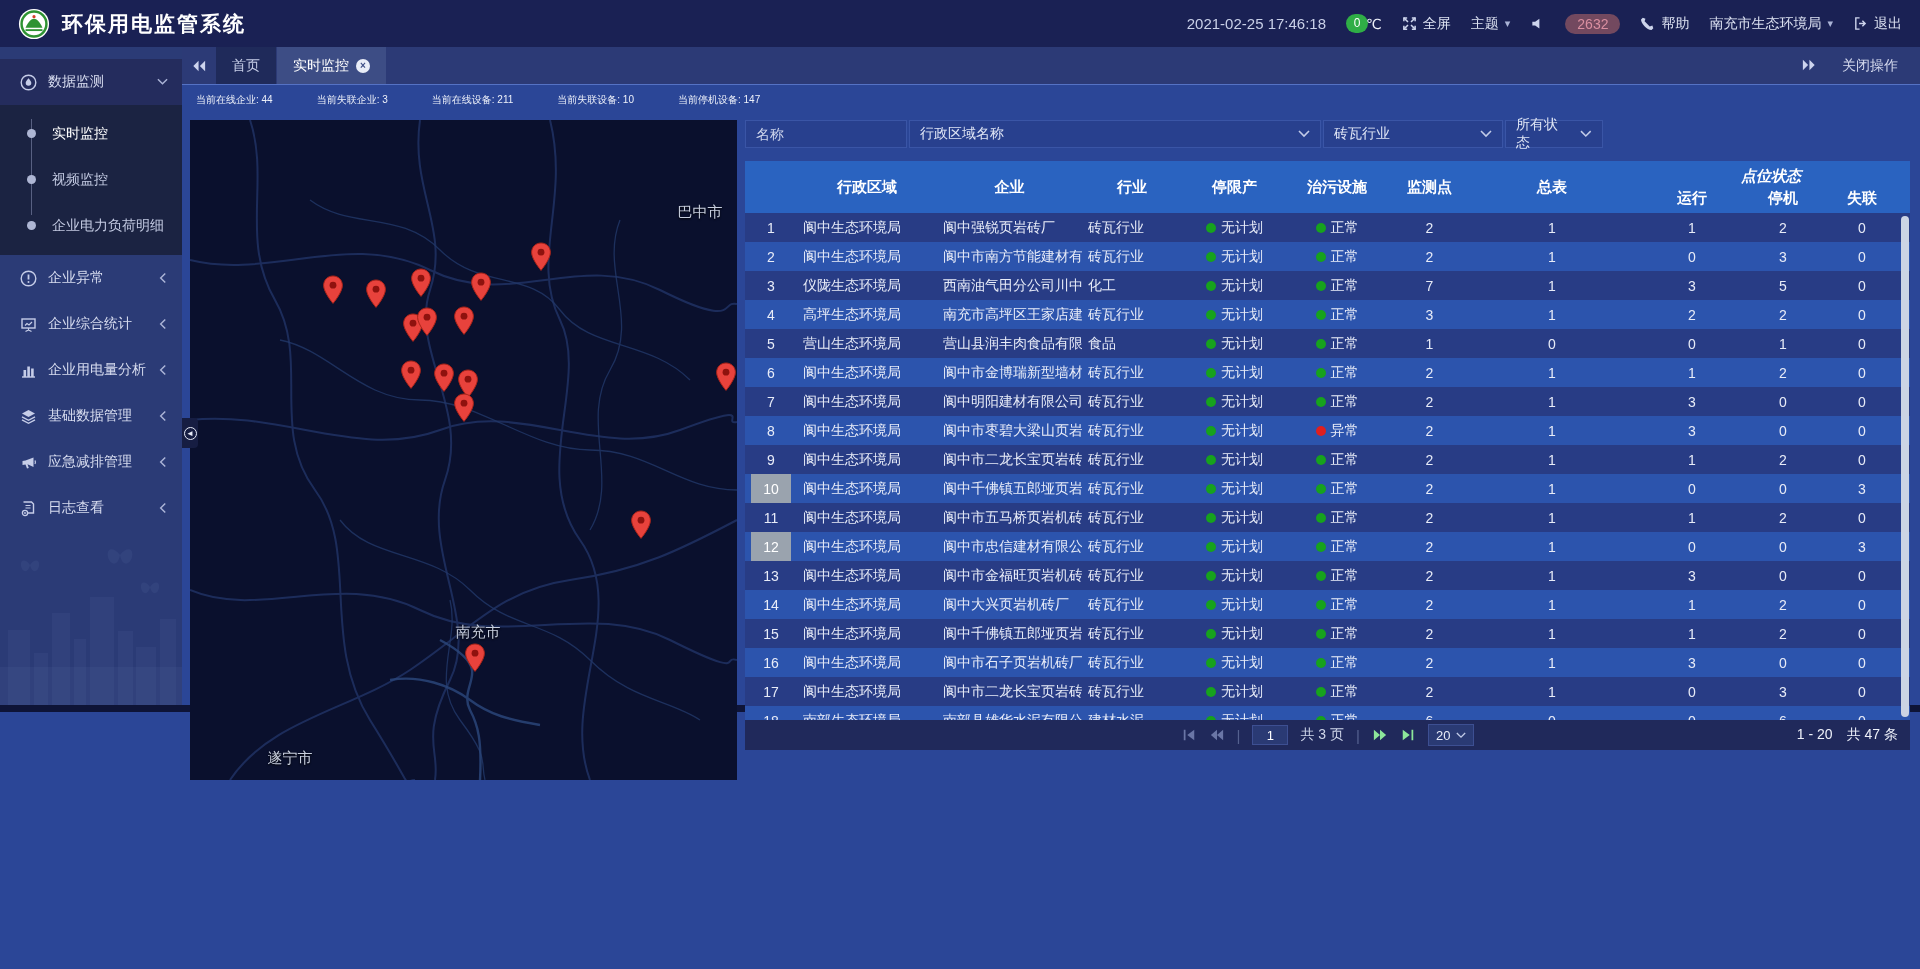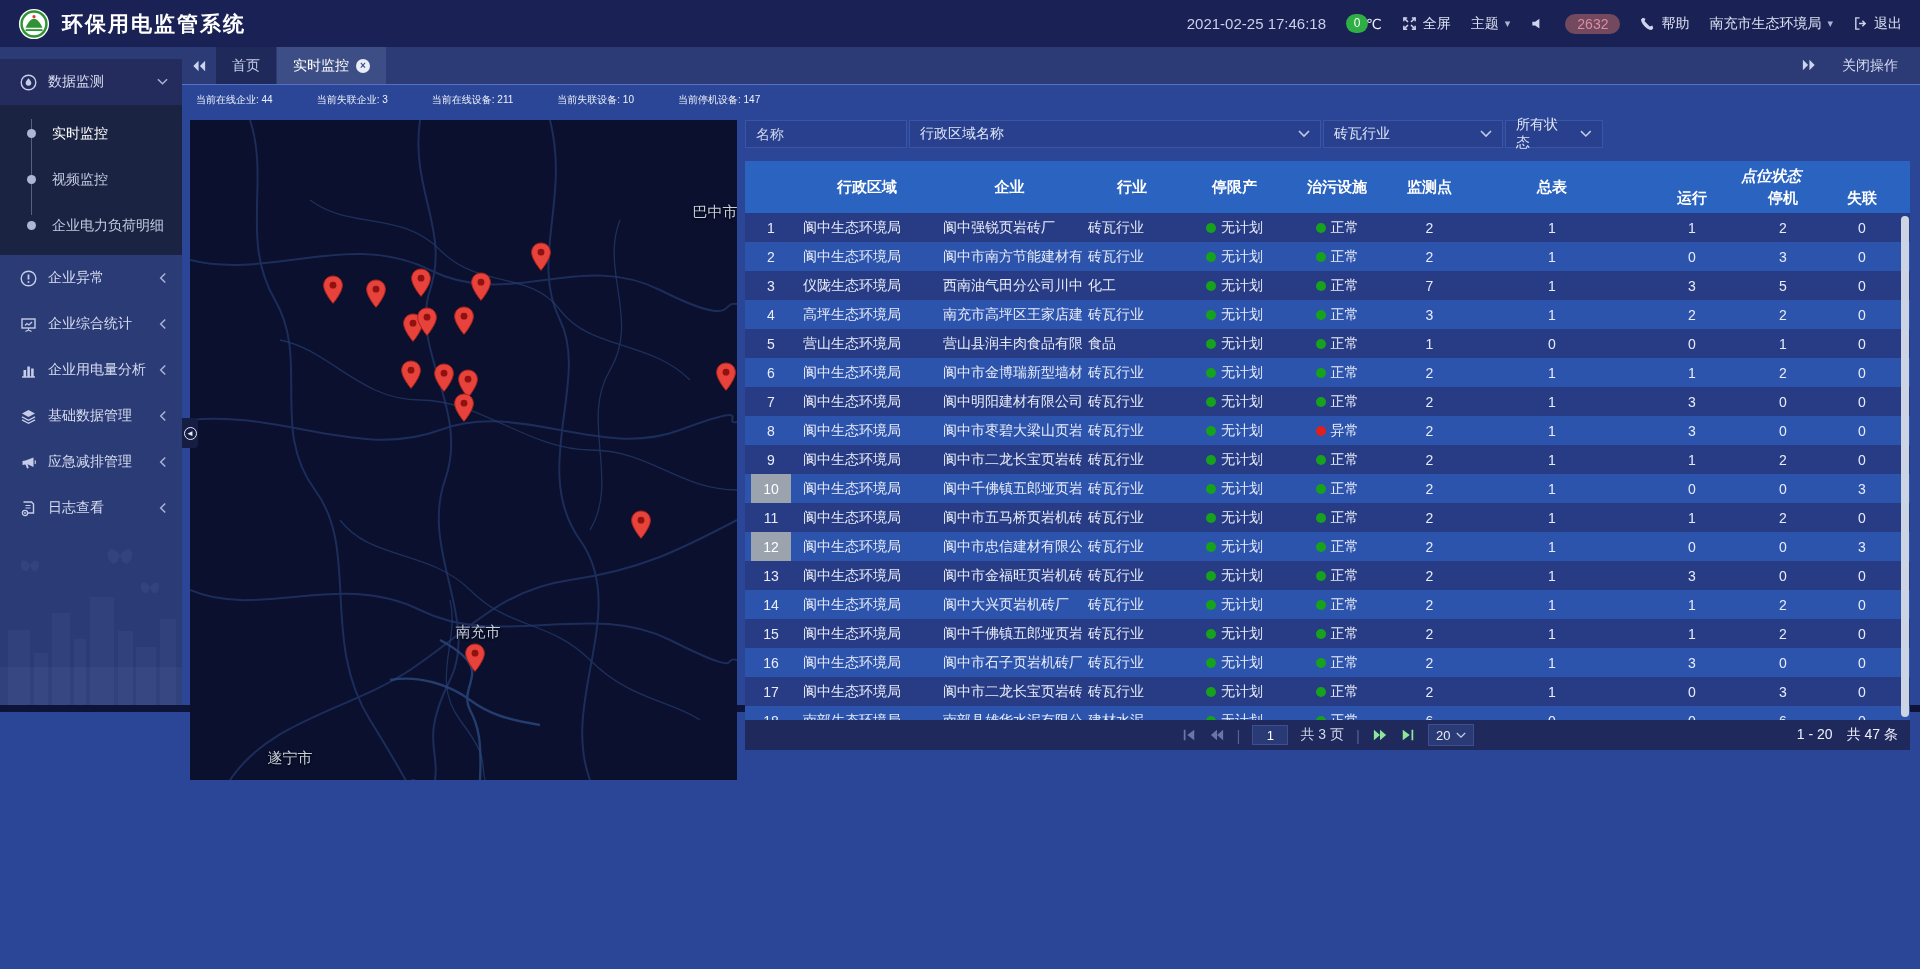--- a/index.html
+++ b/index.html
@@ -365,21 +365,21 @@
               <path d="M150 400c30 40 90 30 130 70s80 30 120 70 80 40 110 60"></path>
               <path d="M260 480c10 40-20 80 10 120s20 40 25 60"></path>
               <path d="M430 100c-20 50 20 100-10 150s10 110-20 160"></path>
             </g>
             <g fill="none" stroke="#2a4579" stroke-width="2.4" opacity="0.85">
               <path d="M250 520c15 8 30 18 32 30s-10 25-2 40 12 30 10 70"></path>
               <path d="M200 560c30-5 60 5 80 20s40 20 70 25"></path>
             </g>
           </svg>
           <div id="map-overlays">
-              <div class="map-label" style="left: 510px; top: 92px; margin-left: 15px;">巴中市</div>
+              <div class="map-label" style="left: 510px; top: 92px;">巴中市</div>
               <div class="map-label" style="left: 280px; top: 512px; padding-left: 16px;">南充市</div>
               <div class="map-label" style="left: 100px; top: 638px;">遂宁市</div>
               <div class="map-pin" style="left: 143px; top: 185px;"><svg width="22" height="30" viewBox="0 0 22 30">
                   <path d="M11 1C5.6 1 1.6 5.1 1.6 10.4c0 7 9.4 18 9.4 18s9.4-11 9.4-18C20.4 5.1 16.4 1 11 1z" fill="#e8423c" stroke="#a82318" stroke-width="1"></path>
                   <circle cx="11" cy="10.2" r="3.4" fill="#8f120e"></circle>
                 </svg></div>
               <div class="map-pin" style="left: 186px; top: 189px;"><svg width="22" height="30" viewBox="0 0 22 30">
                   <path d="M11 1C5.6 1 1.6 5.1 1.6 10.4c0 7 9.4 18 9.4 18s9.4-11 9.4-18C20.4 5.1 16.4 1 11 1z" fill="#e8423c" stroke="#a82318" stroke-width="1"></path>
                   <circle cx="11" cy="10.2" r="3.4" fill="#8f120e"></circle>
                 </svg></div>

